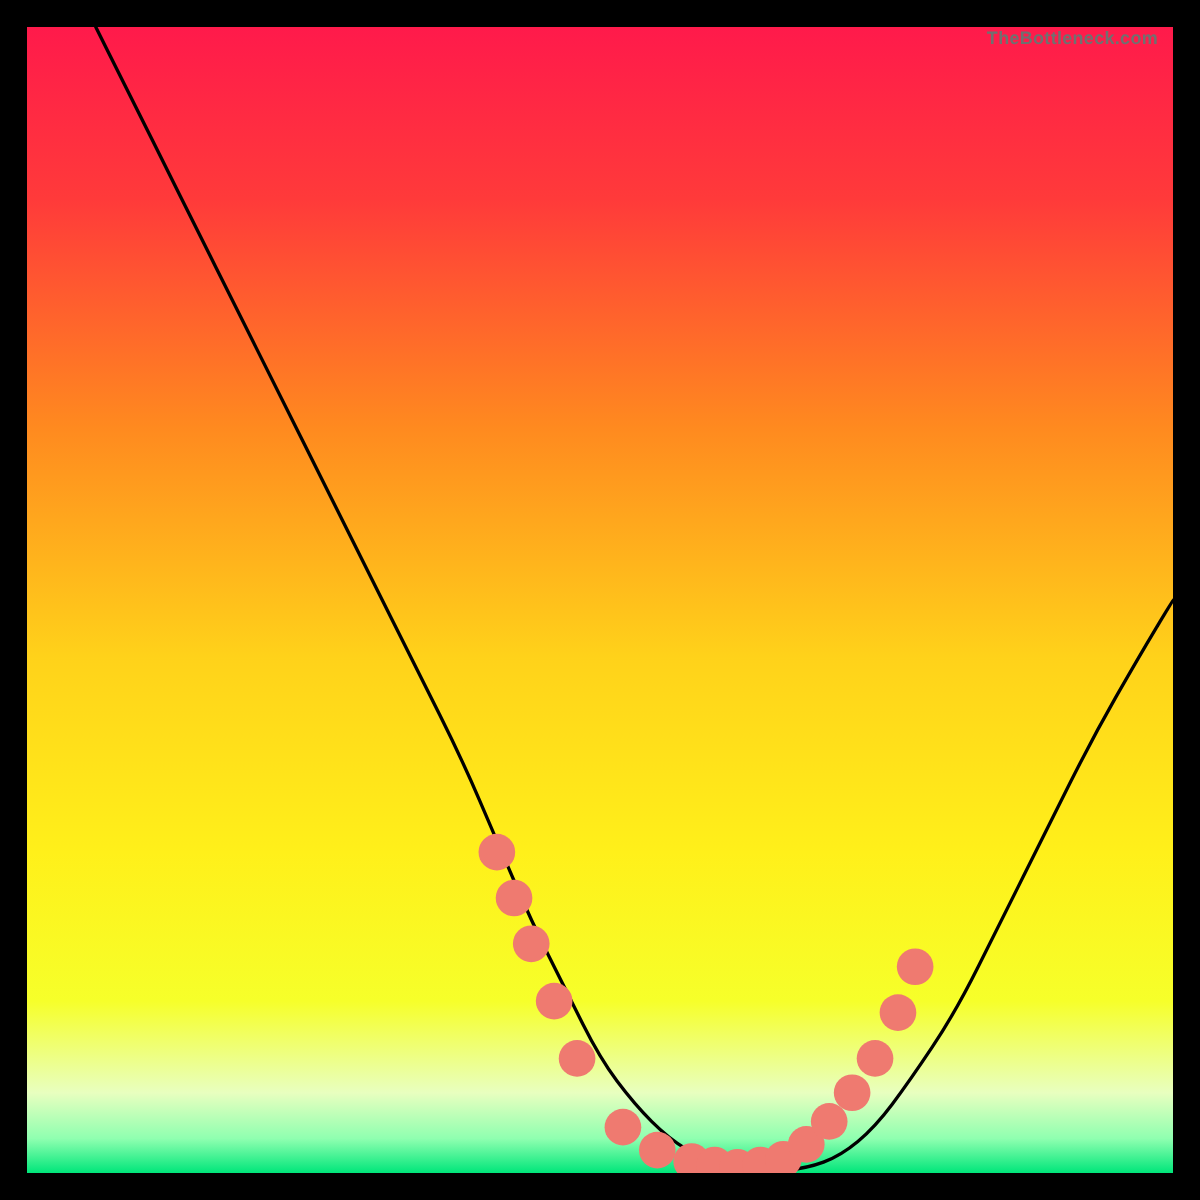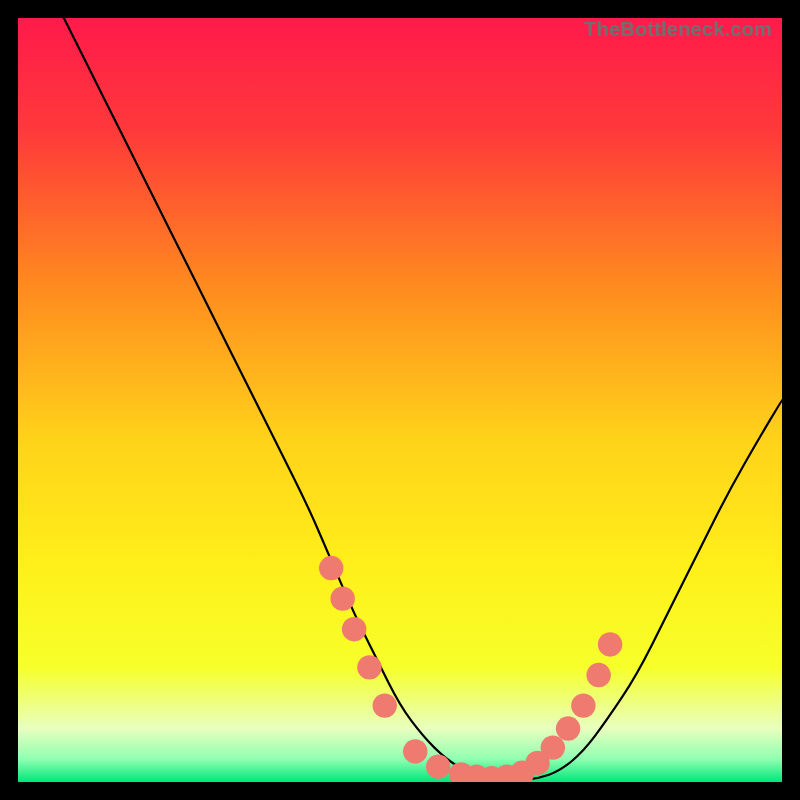--- a/index.html
+++ b/index.html
@@ -24,21 +24,21 @@
     left: 0;
     top: 0;
     width: 764px;
     height: 764px;
   }
   .watermark {
     position: absolute;
     top: 0;
     right: 10px;
     color: #707070;
-    font-size: 20px;
+    font-size: 12px;
     font-weight: 600;
     letter-spacing: 0.2px;
     user-select: none;
   }
   svg { display: block; }
 </style>
 </head>
 <body>
 
 <div class="frame">

